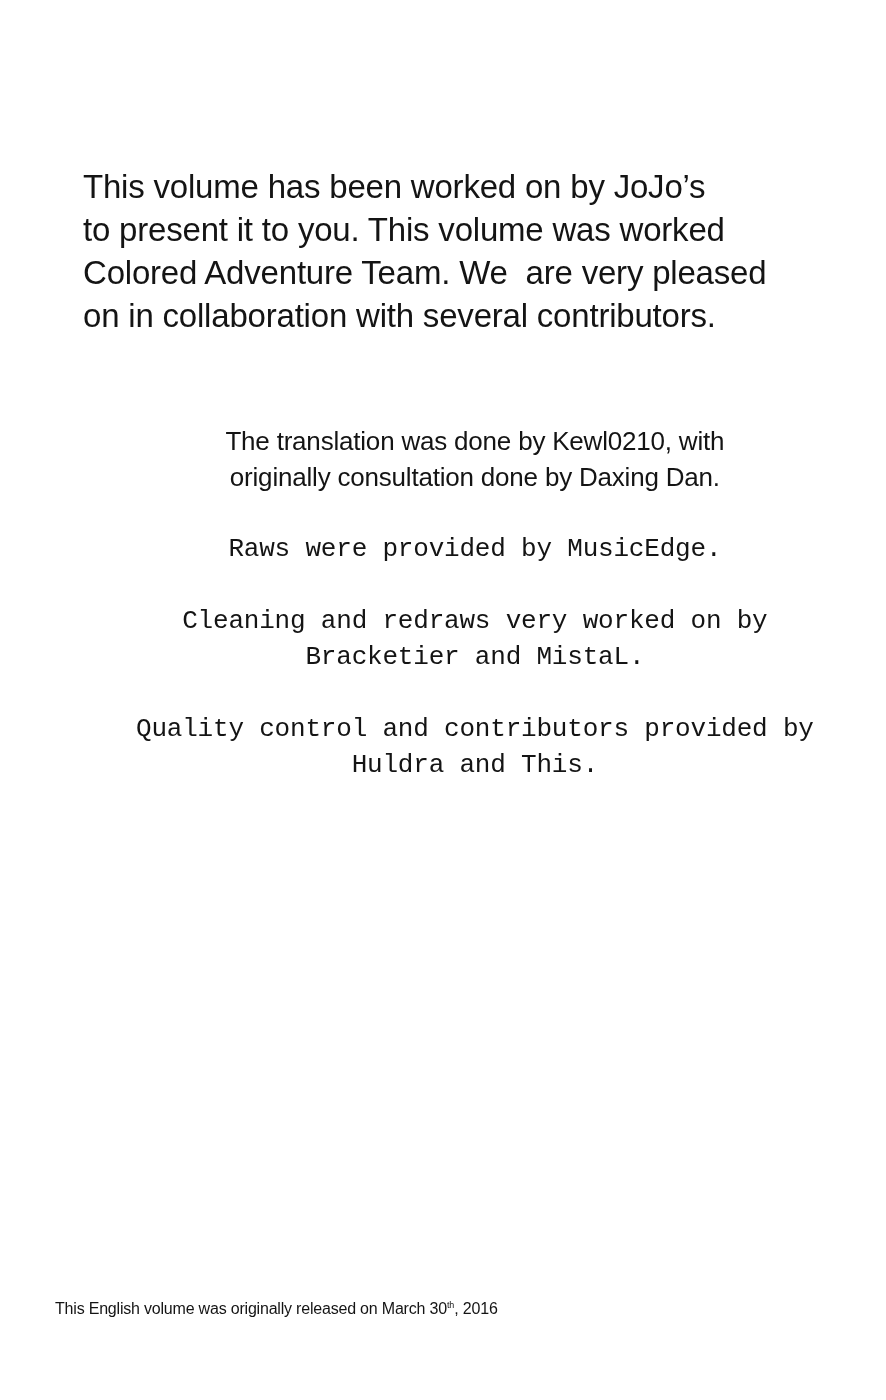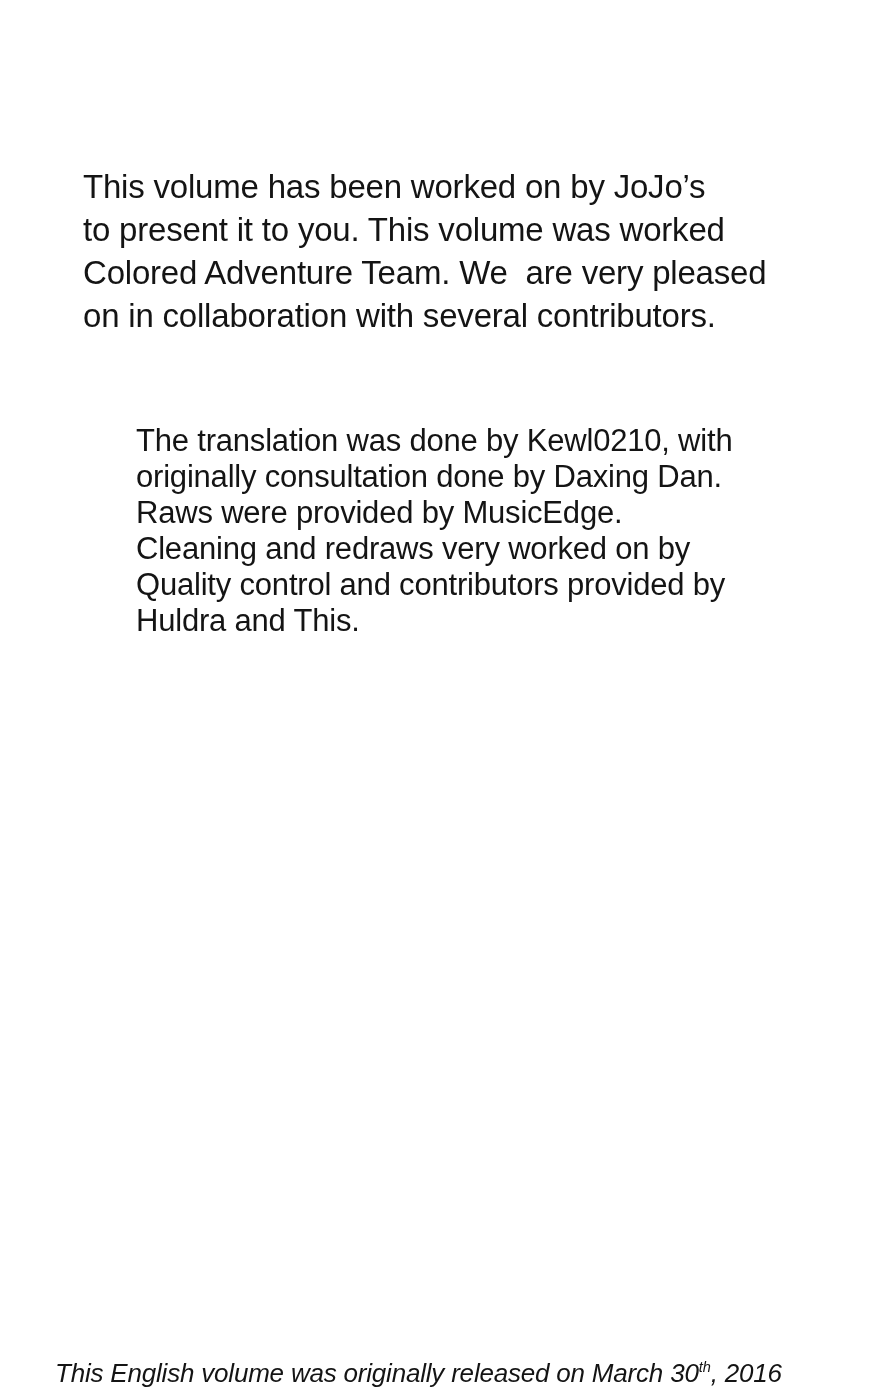--- a/index.html
+++ b/index.html
@@ -25,34 +25,36 @@
     top: 165px;
     font-size: 33px;
     line-height: 43px;
     letter-spacing: -0.2px;
     margin-left: 12px;
   }
   .credits {
     position: absolute;
     left: 136px;
     top: 423px;
-    font-size: 31px;
+    font-size: 26px;
     line-height: 36px;
     letter-spacing: -0.2px;
+    text-align: center;
   }
   .credit-block + .credit-block {
+    margin-top: 36px;
+    font-family: Liberation Mono, monospace;
   }
   .release-notes {
     position: absolute;
     left: 55px;
-    top: 1358px;
-    font-size: 26px;
+    top: 1294px;
+    font-size: 16px;
     line-height: 30px;
     letter-spacing: -0.2px;
-    font-style: italic;
   }
   .release-notes sup {
     font-size: 0.56em;
     line-height: 0;
     vertical-align: super;
     letter-spacing: 0;
   }
 </style>
 </head>
 <body>
@@ -69,20 +71,21 @@
   <section class="credits">
     <div class="credit-block">
       <div class="line">The translation was done by Kewl0210, with</div>
       <div class="line">originally consultation done by Daxing Dan.</div>
     </div>
     <div class="credit-block">
       <div class="line">Raws were provided by MusicEdge.</div>
     </div>
     <div class="credit-block">
       <div class="line">Cleaning and redraws very worked on by</div>
+      <div class="line">Bracketier and MistaL.</div>
     </div>
     <div class="credit-block">
       <div class="line">Quality control and contributors provided by</div>
       <div class="line">Huldra and This.</div>
     </div>
   </section>
 
   <footer class="release-notes">
     <div class="line"><span>This English volume was originally released on March 30</span><sup>th</sup><span>, 2016</span></div>
   </footer>

